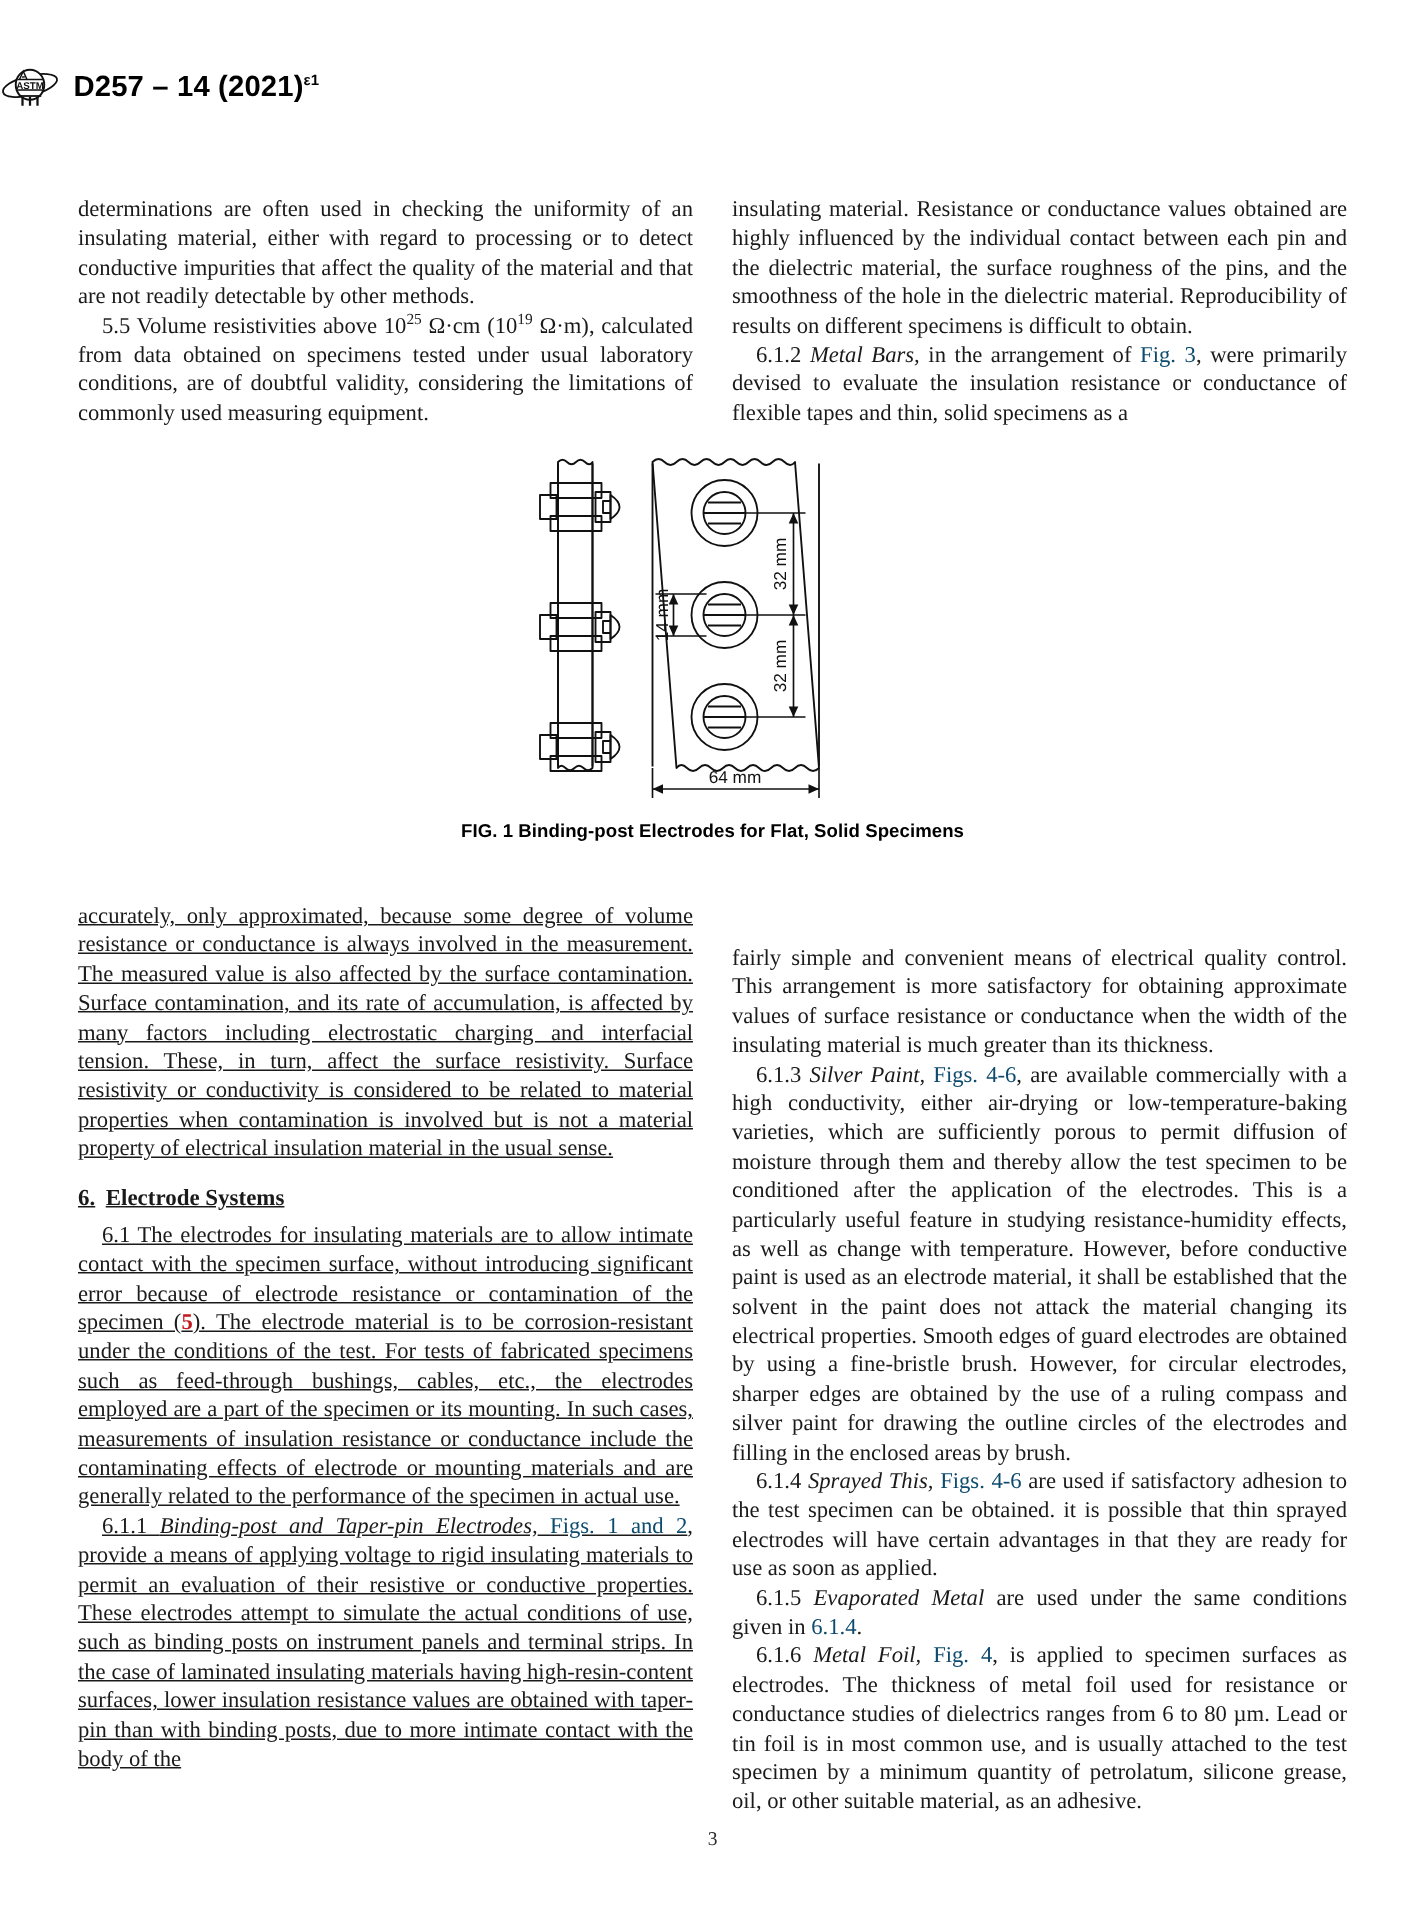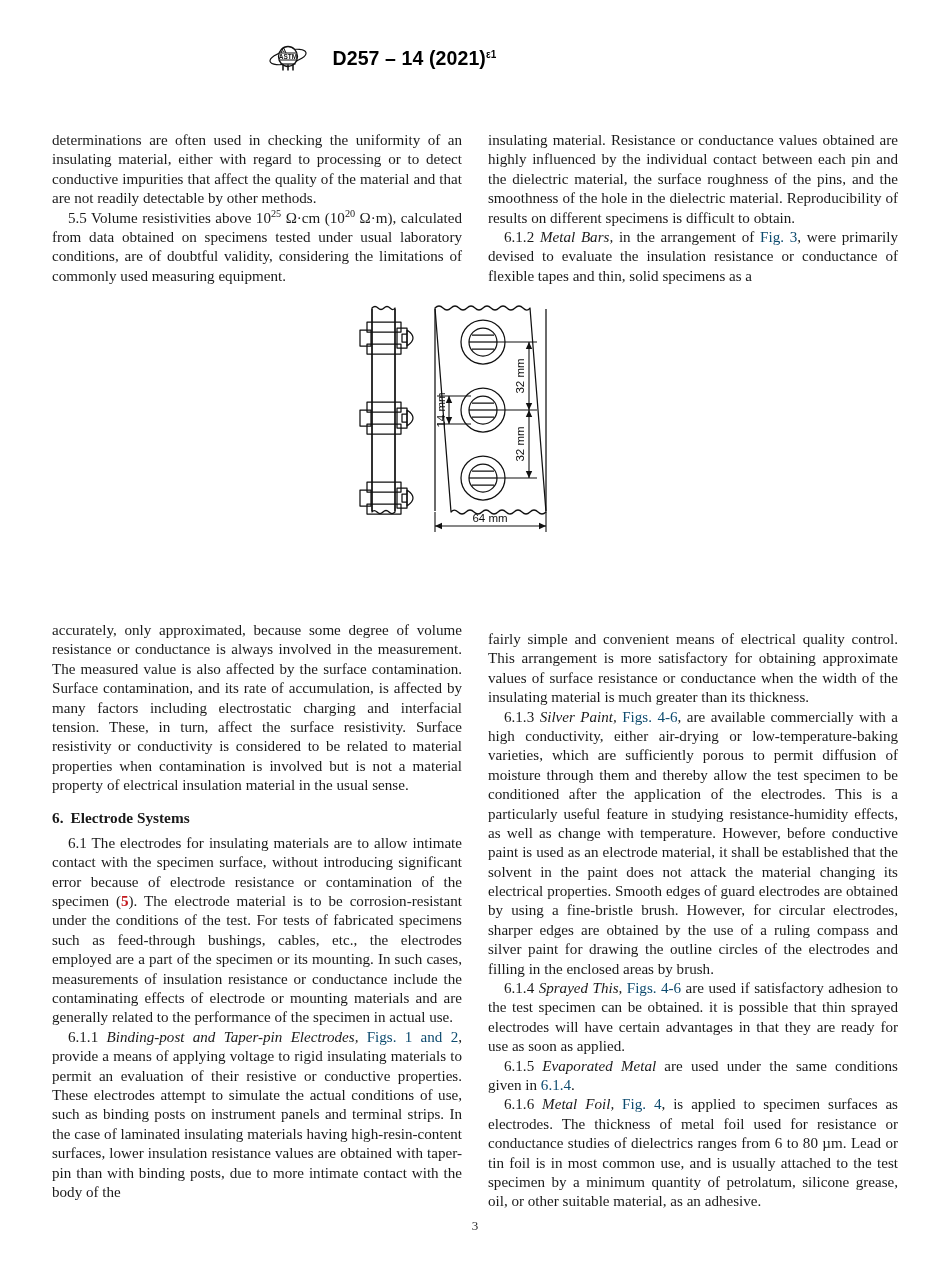--- a/index.html
+++ b/index.html
@@ -21,22 +21,21 @@
   }
 
   
   .header {
     position: absolute;
     top: 42px;
     left: 0;
     width: 764px;
     display: flex;
     align-items: center;
-    justify-content: center;
-    gap: 25px;
+    gap: 9px;
   }
   .astm-logo {
     width: 40px;
     height: 32px;
     flex: none;
     display: block;
   }
   .header-title {
     font-family: "Liberation Sans", sans-serif;
     font-weight: bold;
@@ -58,21 +57,21 @@
     line-height: 1.285;
     text-align: justify;
     text-justify: inter-word;
     hyphens: none;
   }
   .col-left  { left: 52px; }
   .col-right { left: 488px; }
 
   .top-left   { top: 94px; }
   .top-right  { top: 94px; }
-  .bot-left   { top: 584px; }
+  .bot-left   { top: 565px; text-decoration: underline; }
   .bot-right  { top: 593px; }
 
   p {
     margin: 0;
   }
   p.indent { text-indent: 16px; }
   p.cont   { text-indent: 0; margin-top: 37px; }
 
   .ref { color: #0c4a6e; }
   .refb { color: #c3191e; font-weight: bold; }
@@ -134,21 +133,21 @@
       <path d="M30 45 v12 M40 45 v12 M50 45 v12" stroke="#111" stroke-width="3" fill="none"></path>
       <path d="M25 44 H55" stroke="#111" stroke-width="2.4" fill="none"></path>
     </svg>
     <div class="header-title">
       <span>D257 – 14 (2021)</span><sup>ε1</sup>
     </div>
   </div>
 
   <div class="col col-left top-left">
     <p class="cont">determinations are often used in checking the uniformity of an insulating material, either with regard to processing or to detect conductive impurities that affect the quality of the material and that are not readily detectable by other methods.</p>
-    <p class="indent">5.5 Volume resistivities above 10<sup class="sup">25</sup> Ω·cm (10<sup class="sup">20</sup> Ω·m), calculated from data obtained on specimens tested under usual laboratory conditions, are of doubtful validity, considering the limitations of commonly used measuring equipment.</p>
+    <p class="indent">5.5 Volume resistivities above 10<sup class="sup">25</sup> Ω·cm (10<sup class="sup">19</sup> Ω·m), calculated from data obtained on specimens tested under usual laboratory conditions, are of doubtful validity, considering the limitations of commonly used measuring equipment.</p>
   </div>
 
   <div class="col col-right top-right">
     <p class="cont">insulating material. Resistance or conductance values obtained are highly influenced by the individual contact between each pin and the dielectric material, the surface roughness of the pins, and the smoothness of the hole in the dielectric material. Reproducibility of results on different specimens is difficult to obtain.</p>
     <p class="indent">6.1.2 <span class="it">Metal Bars,</span> in the arrangement of <span class="ref">Fig. 3</span>, were primarily devised to evaluate the insulation resistance or conductance of flexible tapes and thin, solid specimens as a</p>
   </div>
 
   <div class="figure-wrap">
     <svg class="figure-svg" width="232" height="242" viewBox="0 0 232 242">
       <g fill="none" stroke="#111" stroke-width="1.25" stroke-linejoin="round">
@@ -247,20 +246,21 @@
           <path d="M76 230 l7 -3.2 v6.4 Z" fill="#111" stroke="none"></path>
           <path d="M187 230 l-7 -3.2 v6.4 Z" fill="#111" stroke="none"></path>
         </g>
       </g>
 
       <text x="165" y="80" font-family="Liberation Sans, sans-serif" font-size="11.5" fill="#111" text-anchor="middle" transform="rotate(-90 165 80)">32 mm</text>
       <text x="165" y="148" font-family="Liberation Sans, sans-serif" font-size="11.5" fill="#111" text-anchor="middle" transform="rotate(-90 165 148)">32 mm</text>
       <text x="86" y="114" font-family="Liberation Sans, sans-serif" font-size="11.5" fill="#111" text-anchor="middle" transform="rotate(-90 86 114)">14 mm</text>
       <text x="131" y="226" font-family="Liberation Sans, sans-serif" font-size="11.5" fill="#111" text-anchor="middle">64 mm</text>
     </svg>
+    <div class="figure-caption">FIG. 1 Binding-post Electrodes for Flat, Solid Specimens</div>
   </div>
 
   <div class="col col-left bot-left">
     <p class="cont">accurately, only approximated, because some degree of volume resistance or conductance is always involved in the measurement. The measured value is also affected by the surface contamination. Surface contamination, and its rate of accumulation, is affected by many factors including electrostatic charging and interfacial tension. These, in turn, affect the surface resistivity. Surface resistivity or conductivity is considered to be related to material properties when contamination is involved but is not a material property of electrical insulation material in the usual sense.</p>
 
     <h2 class="section-head">
       <span class="num">6.</span><span>Electrode Systems</span>
     </h2>
 
     <p class="indent">6.1 The electrodes for insulating materials are to allow intimate contact with the specimen surface, without introducing significant error because of electrode resistance or contamination of the specimen (<span class="refb">5</span>). The electrode material is to be corrosion-resistant under the conditions of the test. For tests of fabricated specimens such as feed-through bushings, cables, etc., the electrodes employed are a part of the specimen or its mounting. In such cases, measurements of insulation resistance or conductance include the contaminating effects of electrode or mounting materials and are generally related to the performance of the specimen in actual use.</p>

